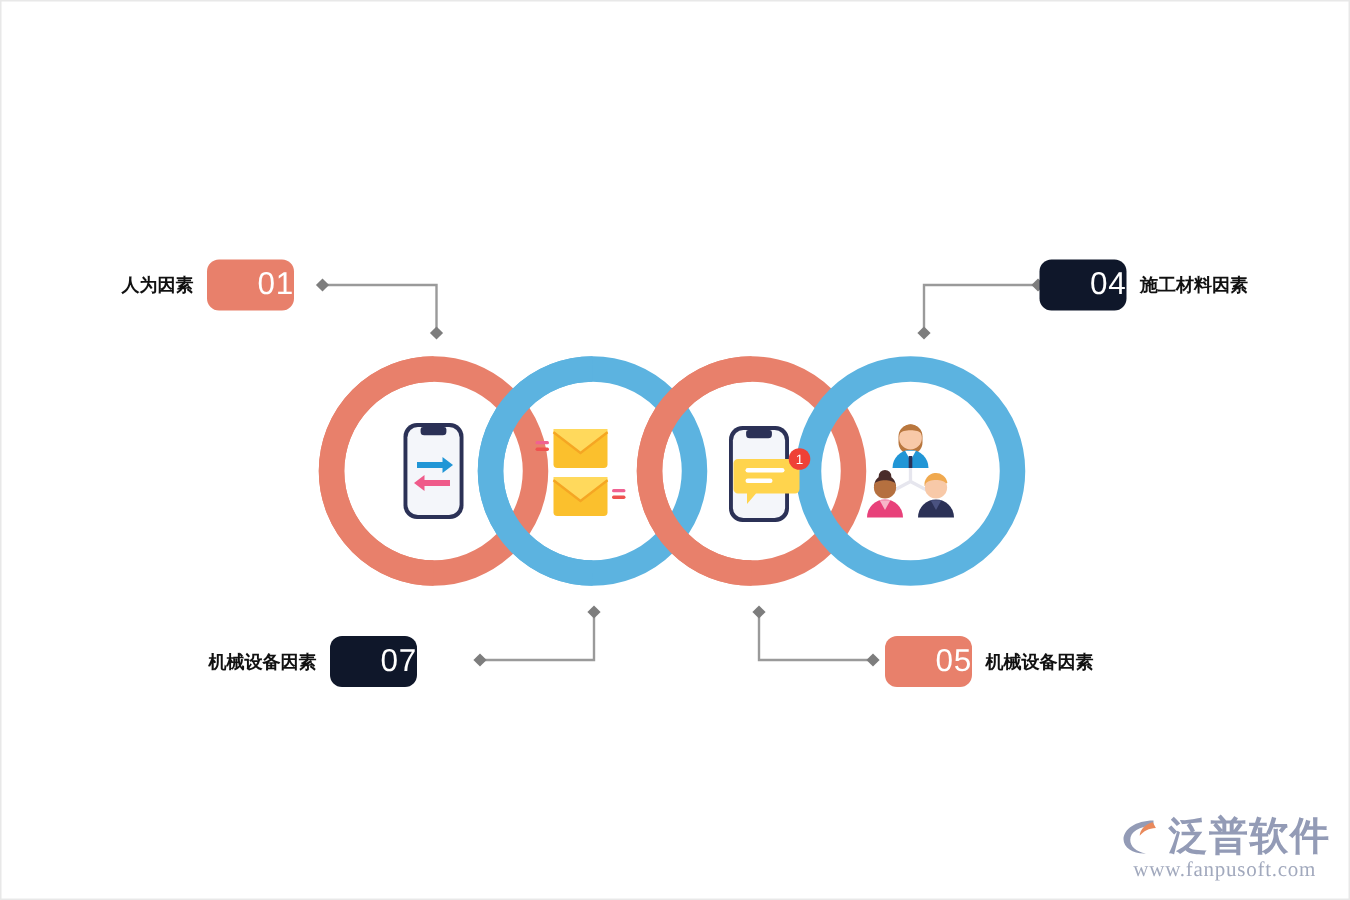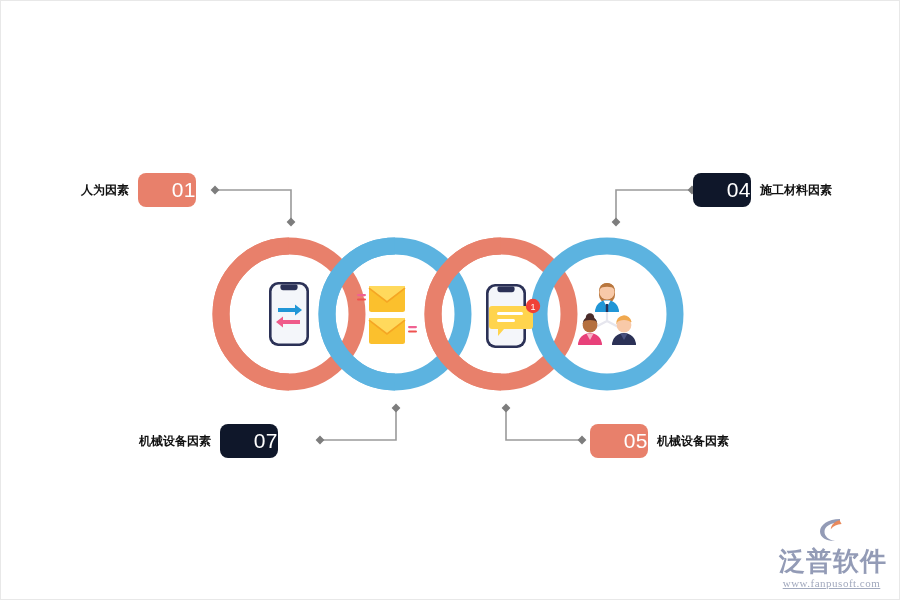--- a/index.html
+++ b/index.html
@@ -72,37 +72,35 @@
     right: 12px;
     bottom: 10px;
     display: flex;
     flex-direction: column;
     align-items: center;
     opacity: 0.92;
   }
   .wm-row {
     display: flex;
     align-items: center;
-    flex-direction: column;
   }
   .wm-text {
     font-size: 26px;
     color: #8a93b0;
     font-family: "DejaVu Sans", "Liberation Sans", sans-serif;
     font-weight: bold;
     letter-spacing: 1px;
     margin-left: 3px;
   }
   .wm-url {
-    font-size: 11px;
+    font-size: 14px;
     color: #9aa2b8;
     font-family: "Liberation Serif", serif;
     letter-spacing: 0.5px;
     margin-top: -2px;
-    text-decoration: underline;
   }
 </style>
 </head>
 <body>
 
 <div id="canvas">
 
   <svg class="connector" style="left:205px; top:180px;" width="110" height="50" viewBox="0 0 110 50">
     <polyline points="9,9 85,9 85,41" fill="none" stroke="#9a9a9a" stroke-width="1.6"></polyline>
     <path d="M9 4.6 L13.4 9 L9 13.4 L4.6 9 Z" fill="#7d7d7d"></path>

